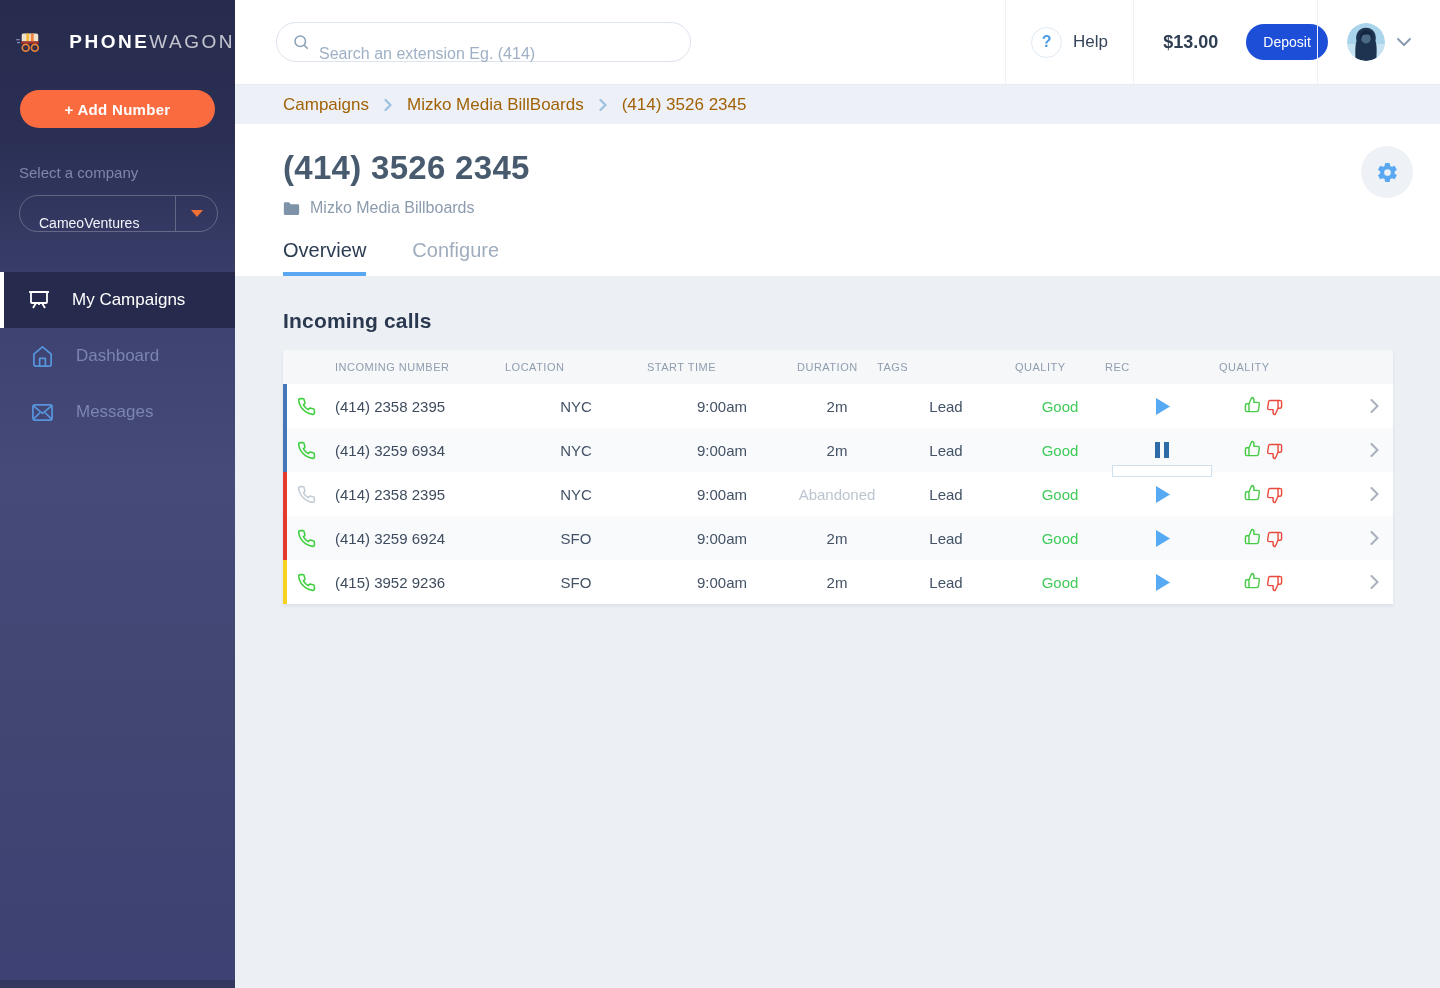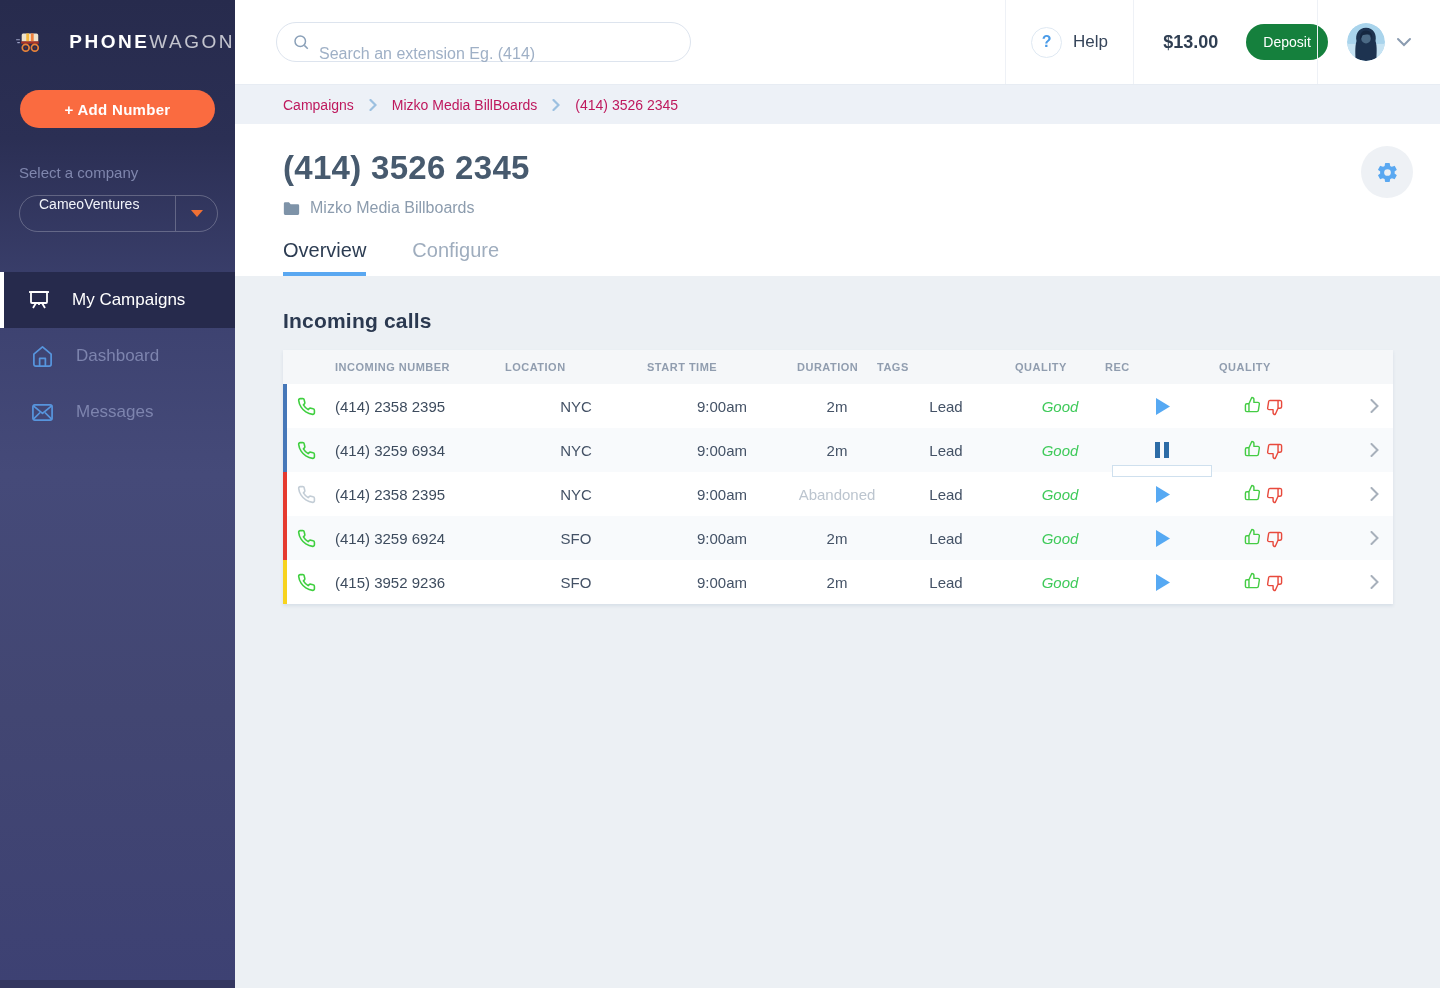--- a/index.html
+++ b/index.html
@@ -15,21 +15,21 @@
   .brand-text { font-size:19px; letter-spacing:2.5px; color:#fff; white-space:nowrap; }
   .brand-text b { font-weight:700; }
   .brand-text span { font-weight:400; opacity:.72; }
 
   .add-number { display:block; margin:30px 20px 0 20px; width:195px; height:38px; border:none;
     border-radius:19px; background:#fa6b40; color:#fff; font-family:inherit; font-size:15px;
     font-weight:700; letter-spacing:.3px; cursor:pointer; }
 
   .company-label { margin:36px 0 0 19px; font-size:15px; color:#7f86ad; }
   .company-select { margin:14px 17px 0 19px; height:37px; border:1px solid rgba(255,255,255,.24);
-    border-radius:19px; display:flex; align-items:flex-start; cursor:pointer; }
+    border-radius:19px; display:flex; align-items:flex-end; cursor:pointer; }
   .company-name { flex:1; padding-left:19px; font-size:14px; color:#f2f4fa; }
   .company-caret-box { width:42px; height:100%; border-left:1px solid rgba(255,255,255,.24);
     display:flex; align-items:center; justify-content:center; }
   .caret-down { width:0; height:0; border-left:6px solid transparent; border-right:6px solid transparent;
     border-top:7px solid #f07034; }
 
   .nav { margin-top:40px; }
   .nav-item { height:56px; display:flex; align-items:center; gap:21px; padding-left:27px;
     color:#7d84ae; font-size:17px; cursor:pointer; border-left:4px solid transparent; }
   .nav-item .nico { width:24px; height:24px; flex:0 0 24px; color:#5795dd; display:flex; align-items:center; }
@@ -46,66 +46,66 @@
     background:transparent;margin-top:24px; }
   .search-box input::placeholder { color:#9fb0c6; }
   .tb-spacer { flex:1; }
   .tb-sec { height:84px; display:flex; align-items:center; justify-content:center; border-left:1px solid #eef1f6; }
   .sec-help { width:128px; gap:11px; cursor:pointer; }
   .q-circle { width:31px; height:31px; border-radius:50%; border:1.5px solid #dfe9f3; color:#4a9be8;
     font-size:16px; font-weight:700; display:flex; align-items:center; justify-content:center; }
   .help-label { font-size:17px; color:#36455a; }
   .sec-balance { width:184px; gap:28px;padding-left:40px; }
   .balance { font-size:18px; font-weight:600; color:#2f3e52; }
-  .deposit-btn { border:none; background:#15803d; color:#fff; font-family:inherit; font-size:14px;
+  .deposit-btn { border:none; background:#1d4ed8; color:#fff; font-family:inherit; font-size:14px;
     padding:10px 17px; border-radius:18px; cursor:pointer; }
   .sec-avatar { width:123px; gap:11px; cursor:pointer; }
   .avatar { width:38px; height:38px; border-radius:50%; overflow:hidden; flex:0 0 38px; }
   .chev-down { color:#8a9bb0; display:flex; }
 
   .breadcrumb { height:40px; background:#edf1f7; border-top:1px solid #e7ecf3; display:flex;
     align-items:center; padding-left:48px; gap:15px; flex:0 0 40px; }
-  .crumb { font-size:14px; color:#be185d; cursor:pointer; }
+  .crumb { font-size:17px; color:#a16207; cursor:pointer; }
   .crumb-sep { color:#9cc0e0; display:flex; }
 
   .page-head { background:#fff; padding:25px 0 0 48px; position:relative; flex:0 0 146px; }
   .page-title { font-size:33px; font-weight:700; color:#475a6e; letter-spacing:.3px; }
   .page-sub { margin-top:12px; display:flex; align-items:center; gap:10px; color:#8c9cae; font-size:16px; }
   .page-sub .fico { color:#7e93a8; display:flex; }
   .tabs { margin-top:22px; display:flex; gap:46px; }
   .tab { font-size:20px; color:#9fadbe; padding-bottom:10px; cursor:pointer; border-bottom:4px solid transparent; }
   .tab.active { color:#2c3c52; border-bottom-color:#5aa8f1; }
   .gear-btn { position:absolute; right:27px; top:22px; width:52px; height:52px; border-radius:50%;
     background:#eef1f5; border:none; display:flex; align-items:center; justify-content:center; cursor:pointer; }
   .gear-btn svg { color:#5aa8f1; }
 
   .content { flex:1; background:#ecf0f4; padding:33px 47px 0 48px; }
   .section-title { font-size:21px; font-weight:600; color:#2b3950; letter-spacing:.2px; }
 
   .table { margin-top:17px; box-shadow:0 2px 3px rgba(170,185,205,.30); }
   .t-head { display:grid; grid-template-columns:222px 142px 150px 80px 138px 90px 114px 88px 86px;
-    height:34px; align-items:center; background:#f5f7f9;font-weight:bold; }
+    height:34px; align-items:center; background:#f5f7f9; }
   .t-hcell { font-size:11px; letter-spacing:.5px; color:#909daf; text-align:left; }
   .t-hcell.left { text-align:left; padding-left:52px; }
 
   .t-row { display:grid; grid-template-columns:38px 180px 142px 150px 80px 138px 90px 114px 88px 86px;
     height:44px; align-items:center; background:#fff; border-left:4px solid transparent; position:relative;
     cursor:pointer; }
   .t-row:nth-child(even) { background:#f8fafc; }
   .t-row.acc-blue { border-left-color:#4577b8; }
   .t-row.acc-red { border-left-color:#e5392e; }
   .t-row.acc-yellow { border-left-color:#f7d31e; }
 
   .c-center { text-align:center; font-size:15px; color:#445266; }
   .cell-phone { display:flex; justify-content:center; }
   .cell-phone svg { color:#3fcf3f; }
   .t-row.missed .cell-phone svg { color:#c3cdd6; }
   .cell-number { font-size:15px; color:#3e4c5e; padding-left:10px; }
   .cell-duration.muted { color:#bcc5cf; }
-  .cell-quality { color:#3fca5a;font-style:italic; }
+  .cell-quality { color:#3fca5a; }
   .cell-rec { display:flex; justify-content:center; align-items:center; position:relative; height:100%; }
   .play-btn, .pause-btn { border:none; background:transparent; cursor:pointer; display:flex;
     align-items:center; justify-content:center; padding:4px; }
   .pause-btn .bar { width:5px; height:16px; background:#2d6ca6; display:inline-block; }
   .pause-btn .bar + .bar { margin-left:4px; }
   .progress { position:absolute; left:50%; transform:translateX(-50%); bottom:-5px; width:100px; height:12px;
     background:#fff; border:1px solid #cfe0ee; z-index:3; }
   .progress-fill { height:100%; background:#72b8f1; }
   .cell-thumbs { display:flex; justify-content:center; gap:5px; }
   .thumb-up { color:#44cc44; cursor:pointer; display:flex; }

